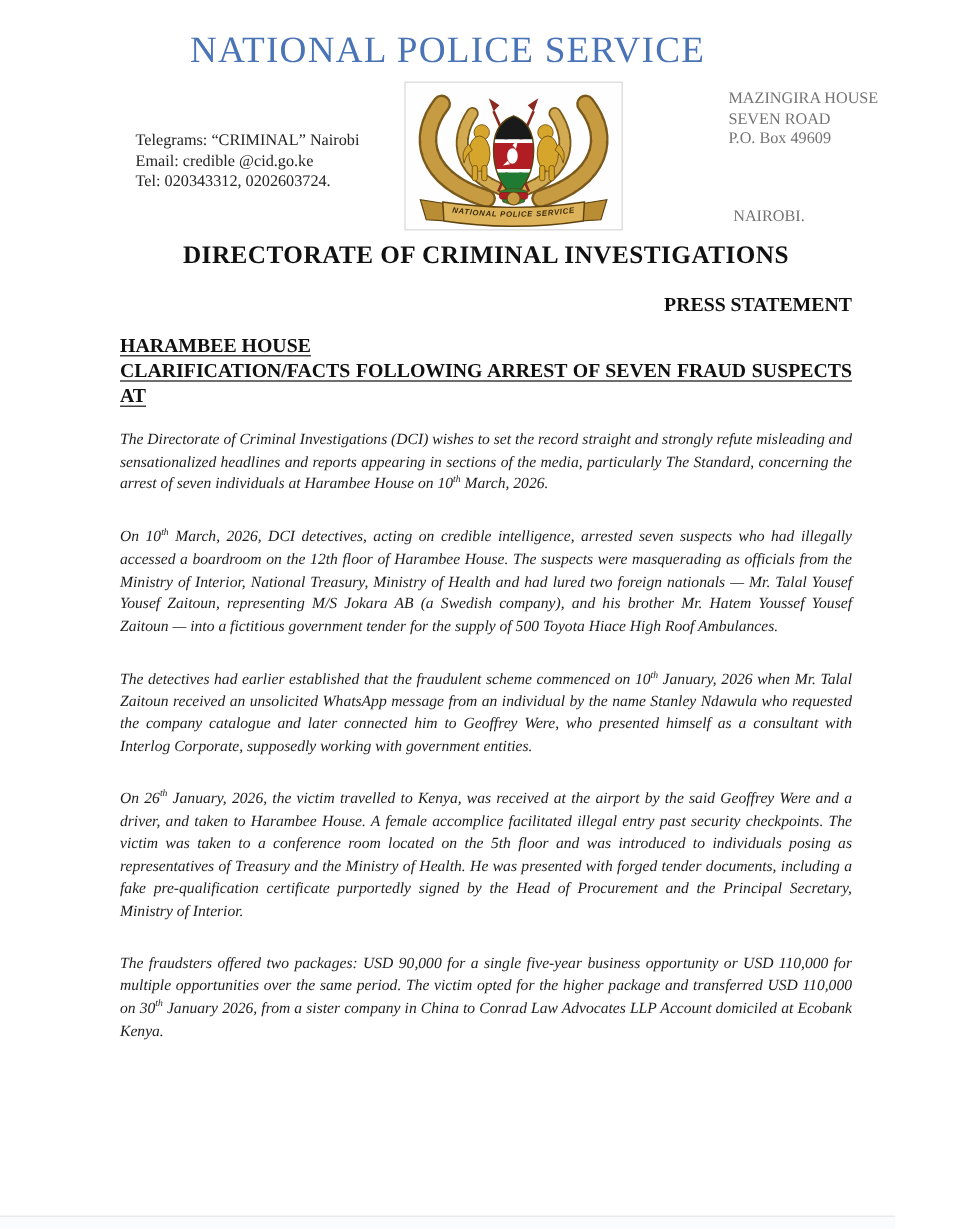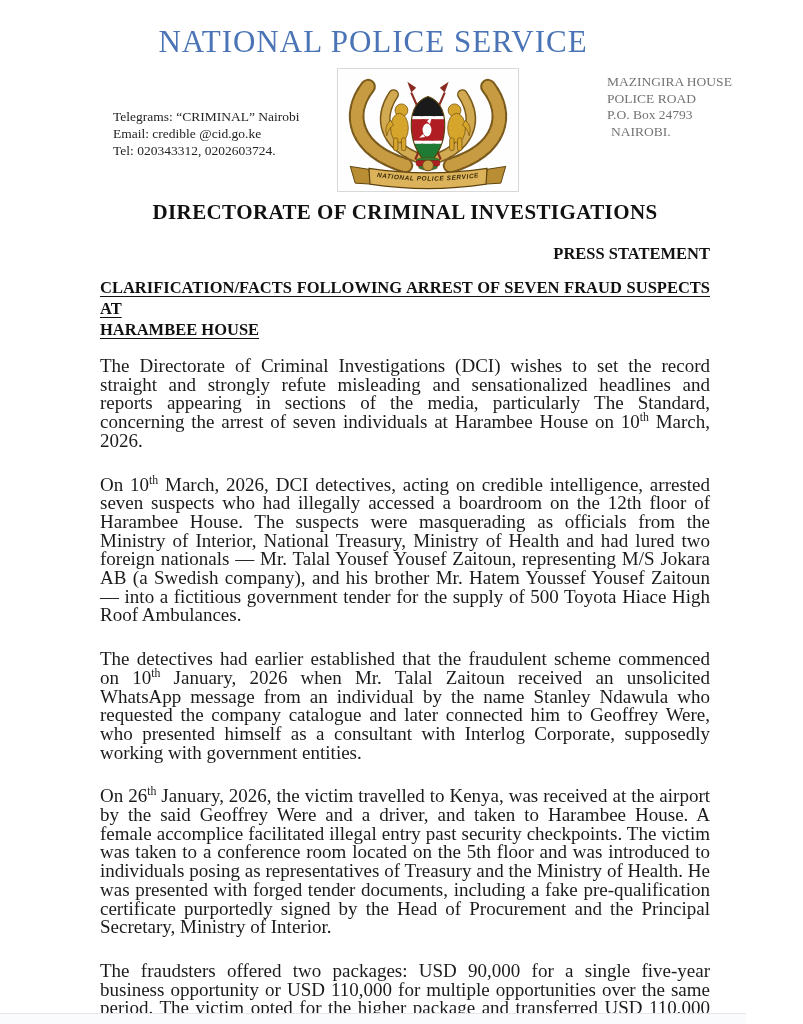--- a/index.html
+++ b/index.html
@@ -30,21 +30,21 @@
     color: #242424;
     white-space: nowrap;
     margin-top: 24px;
   }
   .address-block {
     position: absolute; left: 607px; top: 74px;
     font-size: 13.5px; line-height: 16.5px;
     color: #737373;
     white-space: nowrap;
   }
-  .address-block .line:last-child { padding-left: 4px; }
+  .address-block .line:last-child { padding-left: 4px; margin-top: 48px; }
   .crest-box {
     position: absolute; left: 337px; top: 68px;
     width: 182px; height: 124px;
     border: 1px solid #d8d8d8;
     background: #fefefe;
     box-sizing: border-box;
   }
   .crest-box svg { display: block; width: 100%; height: 100%; }
 
   
@@ -72,24 +72,25 @@
     font-weight: bold;
     line-height: 21px;
     color: #111;
   }
   .subject-heading .subject-line { display: block; text-decoration: underline; text-underline-offset: 3px; }
   .subject-heading .subject-line.stretch { text-align: justify; text-align-last: justify; }
 
   
   .body-para {
     margin: 0 0 25px 0;
-    font-size: 19px;
+    font-size: 13px;
     line-height: 18.7px;
     text-align: justify;
     color: #1b1b1b;
+    font-style: italic;
   }
   .body-para:last-child { margin-bottom: 0; }
   .body-para sup { font-size: 0.62em; line-height: 0; vertical-align: super; }
 
   
   .page-bottom-edge {
     position: absolute; left: 0; right: 0; bottom: 0;
     height: 10px;
     background: #fafbfc;
     border-top: 1px solid #e4e6e9;
@@ -176,33 +177,33 @@
           <path d="M31,101 Q91,110 151,101 L150,117 Q91,126 32,117 Z" fill="#dcb35a" stroke="#5f430f" stroke-width="1.2"></path>
           <text font-size="6.6" font-weight="bold" font-style="italic" letter-spacing="0.6" fill="#3d2c0a" font-family="Liberation Sans, sans-serif">
             <textPath href="#ribbonArc" startOffset="50%" text-anchor="middle">NATIONAL POLICE SERVICE</textPath>
           </text>
         </g>
       </svg>
     </div>
 
     <div class="address-block">
       <div class="line">MAZINGIRA HOUSE</div>
-      <div class="line">POLICE ROAD</div>
-      <div class="line">P.O. Box 24793</div>
+      <div class="line">SEVEN ROAD</div>
+      <div class="line">P.O. Box 49609</div>
       <div class="line">NAIROBI.</div>
     </div>
   </div>
 
   <div class="doc-body">
     <div class="org-heading">DIRECTORATE OF CRIMINAL INVESTIGATIONS</div>
     <div class="press-heading">PRESS STATEMENT</div>
 
     <div class="subject-heading">
+      <span class="subject-line">HARAMBEE HOUSE</span>
       <span class="subject-line stretch">CLARIFICATION/FACTS FOLLOWING ARREST OF SEVEN FRAUD SUSPECTS AT</span>
-      <span class="subject-line">HARAMBEE HOUSE</span>
     </div>
 
     <div>
         <p class="body-para">The Directorate of Criminal Investigations (DCI) wishes to set the record straight and strongly refute misleading and sensationalized headlines and reports appearing in sections of the media, particularly The Standard, concerning the arrest of seven individuals at Harambee House on 10<sup>th</sup> March, 2026.</p>
         <p class="body-para">On 10<sup>th</sup> March, 2026, DCI detectives, acting on credible intelligence, arrested seven suspects who had illegally accessed a boardroom on the 12th floor of Harambee House. The suspects were masquerading as officials from the Ministry of Interior, National Treasury, Ministry of Health and had lured two foreign nationals — Mr. Talal Yousef Yousef Zaitoun, representing M/S Jokara AB (a Swedish company), and his brother Mr. Hatem Youssef Yousef Zaitoun — into a fictitious government tender for the supply of 500 Toyota Hiace High Roof Ambulances.</p>
         <p class="body-para">The detectives had earlier established that the fraudulent scheme commenced on 10<sup>th</sup> January, 2026 when Mr. Talal Zaitoun received an unsolicited WhatsApp message from an individual by the name Stanley Ndawula who requested the company catalogue and later connected him to Geoffrey Were, who presented himself as a consultant with Interlog Corporate, supposedly working with government entities.</p>
         <p class="body-para">On 26<sup>th</sup> January, 2026, the victim travelled to Kenya, was received at the airport by the said Geoffrey Were and a driver, and taken to Harambee House. A female accomplice facilitated illegal entry past security checkpoints. The victim was taken to a conference room located on the 5th floor and was introduced to individuals posing as representatives of Treasury and the Ministry of Health. He was presented with forged tender documents, including a fake pre-qualification certificate purportedly signed by the Head of Procurement and the Principal Secretary, Ministry of Interior.</p>
         <p class="body-para">The fraudsters offered two packages: USD 90,000 for a single five-year business opportunity or USD 110,000 for multiple opportunities over the same period. The victim opted for the higher package and transferred USD 110,000 on 30<sup>th</sup> January 2026, from a sister company in China to Conrad Law Advocates LLP Account domiciled at Ecobank Kenya.</p>
       </div>
   </div>

